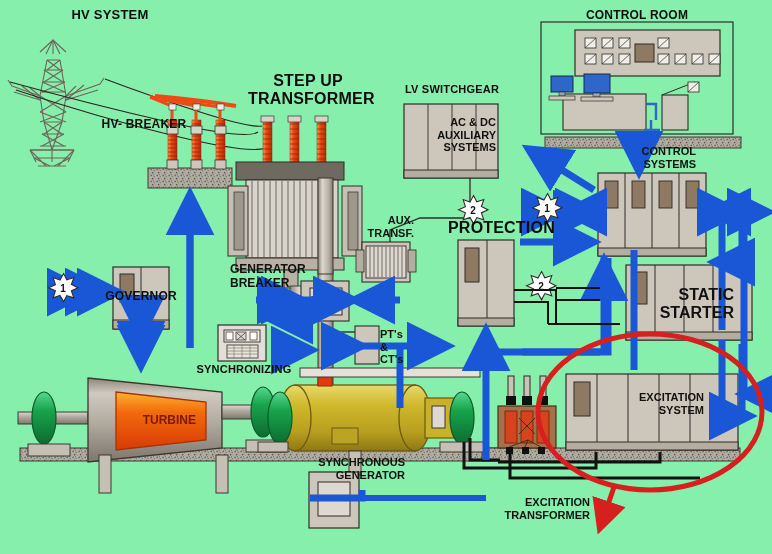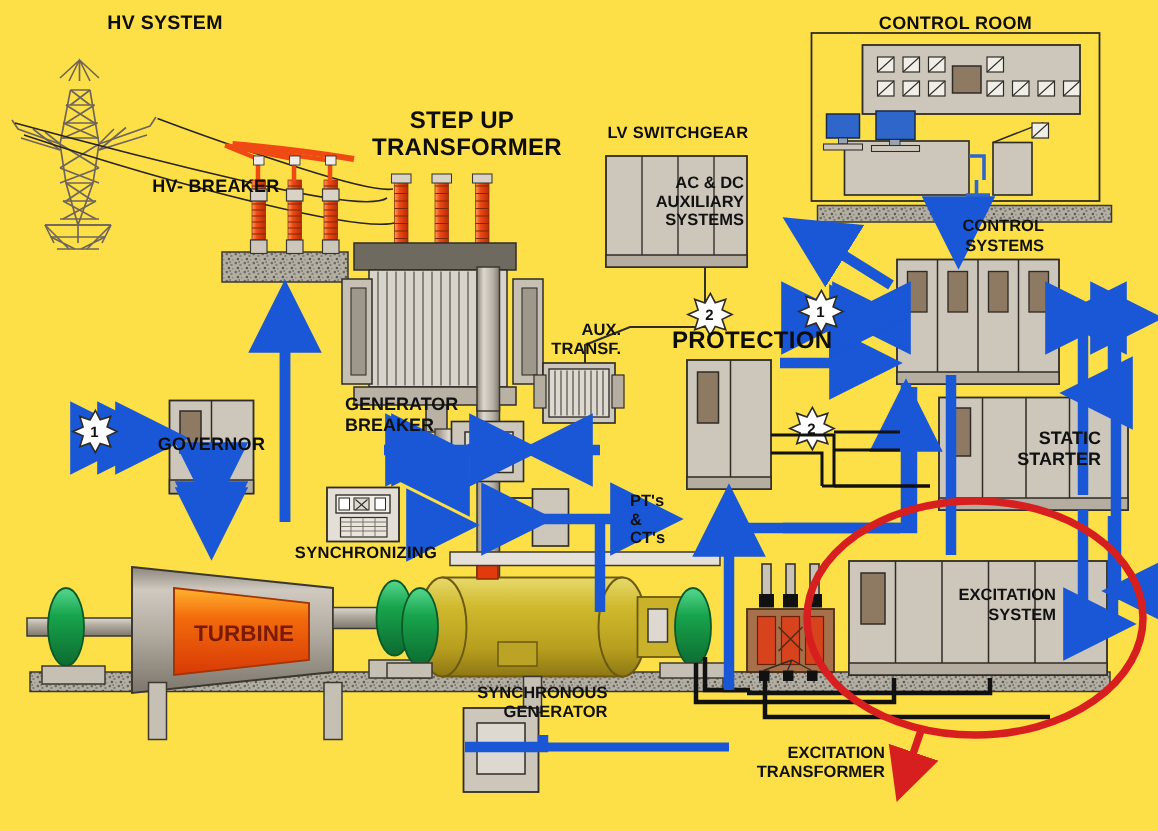--- a/index.html
+++ b/index.html
@@ -1,18 +1,18 @@
 <!DOCTYPE html>
 <html><head>
 <meta charset="utf-8">
 <title>Power Plant Diagram</title>
 <style>
   html,body{margin:0;padding:0;background:#fff;}
   body{font-family:"Liberation Sans",sans-serif;}
-  #stage{position:relative;width:772px;height:554px;background:#fde047;overflow:hidden;}
+  #stage{position:relative;width:772px;height:554px;background:#86efac;overflow:hidden;}
   #svgroot{position:absolute;left:0;top:0;width:772px;height:554px;}
   .lbl{position:absolute;font-family:"Liberation Sans",sans-serif;font-weight:bold;
        color:#0d0d0d;line-height:1.12;letter-spacing:.2px;white-space:pre;}
   .c{text-align:center;}
   .cab-txt{position:absolute;font-family:"Liberation Sans",sans-serif;font-weight:bold;
        color:#111;text-align:right;line-height:1.14;white-space:pre;}
   .badge{position:absolute;width:24px;height:24px;}
   .badge span{position:absolute;left:0;top:0;width:24px;height:24px;display:flex;
        align-items:center;justify-content:center;font:bold 10px "Liberation Sans",sans-serif;color:#111;}
 </style>
@@ -478,35 +478,35 @@
 <div class="lbl c" style="left:577px;top:9px;width:120px;font-size:12px;">CONTROL ROOM</div>
 
 <div class="cab-txt" style="left:612px;top:145px;width:84px;font-size:11px;">CONTROL
 SYSTEMS</div>
 
 <div class="cab-txt" style="left:358px;top:214px;width:56px;font-size:11px;">AUX.
 TRANSF.</div>
 
 <div class="lbl c" style="left:448px;top:219px;width:84px;font-size:16px;">PROTECTION</div>
 
-<div class="cab-txt" style="left:648px;top:286px;width:86px;font-size:12px;">STATIC
+<div class="cab-txt" style="left:648px;top:286px;width:86px;font-size:16px;">STATIC
 STARTER</div>
 
 <div class="lbl c" style="left:98px;top:250px;width:86px;font-size:12px;margin-top:40px;">GOVERNOR</div>
 
 <div class="cab-txt" style="left:230px;top:263px;width:100px;font-size:12px;text-align:left;">GENERATOR
 BREAKER</div>
 
 <div class="lbl c" style="left:190px;top:363px;width:108px;font-size:11px;">SYNCHRONIZING</div>
 
-<div class="cab-txt" style="left:380px;top:328px;width:34px;font-size:11px;text-align:left;margin-left:40px;">PT's
+<div class="cab-txt" style="left:380px;top:328px;width:34px;font-size:11px;text-align:left;">PT's
 &amp;
 CT's</div>
 
-<div class="cab-txt" style="left:126px;top:414px;width:70px;font-size:15px;color:#7a1a05;">TURBINE</div>
+<div class="cab-txt" style="left:126px;top:414px;width:70px;font-size:12px;color:#7a1a05;">TURBINE</div>
 
 <div class="cab-txt" style="left:305px;top:424px;width:100px;font-size:11px;margin-top:32px;">SYNCHRONOUS
 GENERATOR</div>
 
 
 <div class="cab-txt" style="left:470px;top:496px;width:120px;font-size:11px;">EXCITATION
 TRANSFORMER</div>
 
 <div class="cab-txt" style="left:600px;top:391px;width:104px;font-size:11px;">EXCITATION
 SYSTEM</div>

